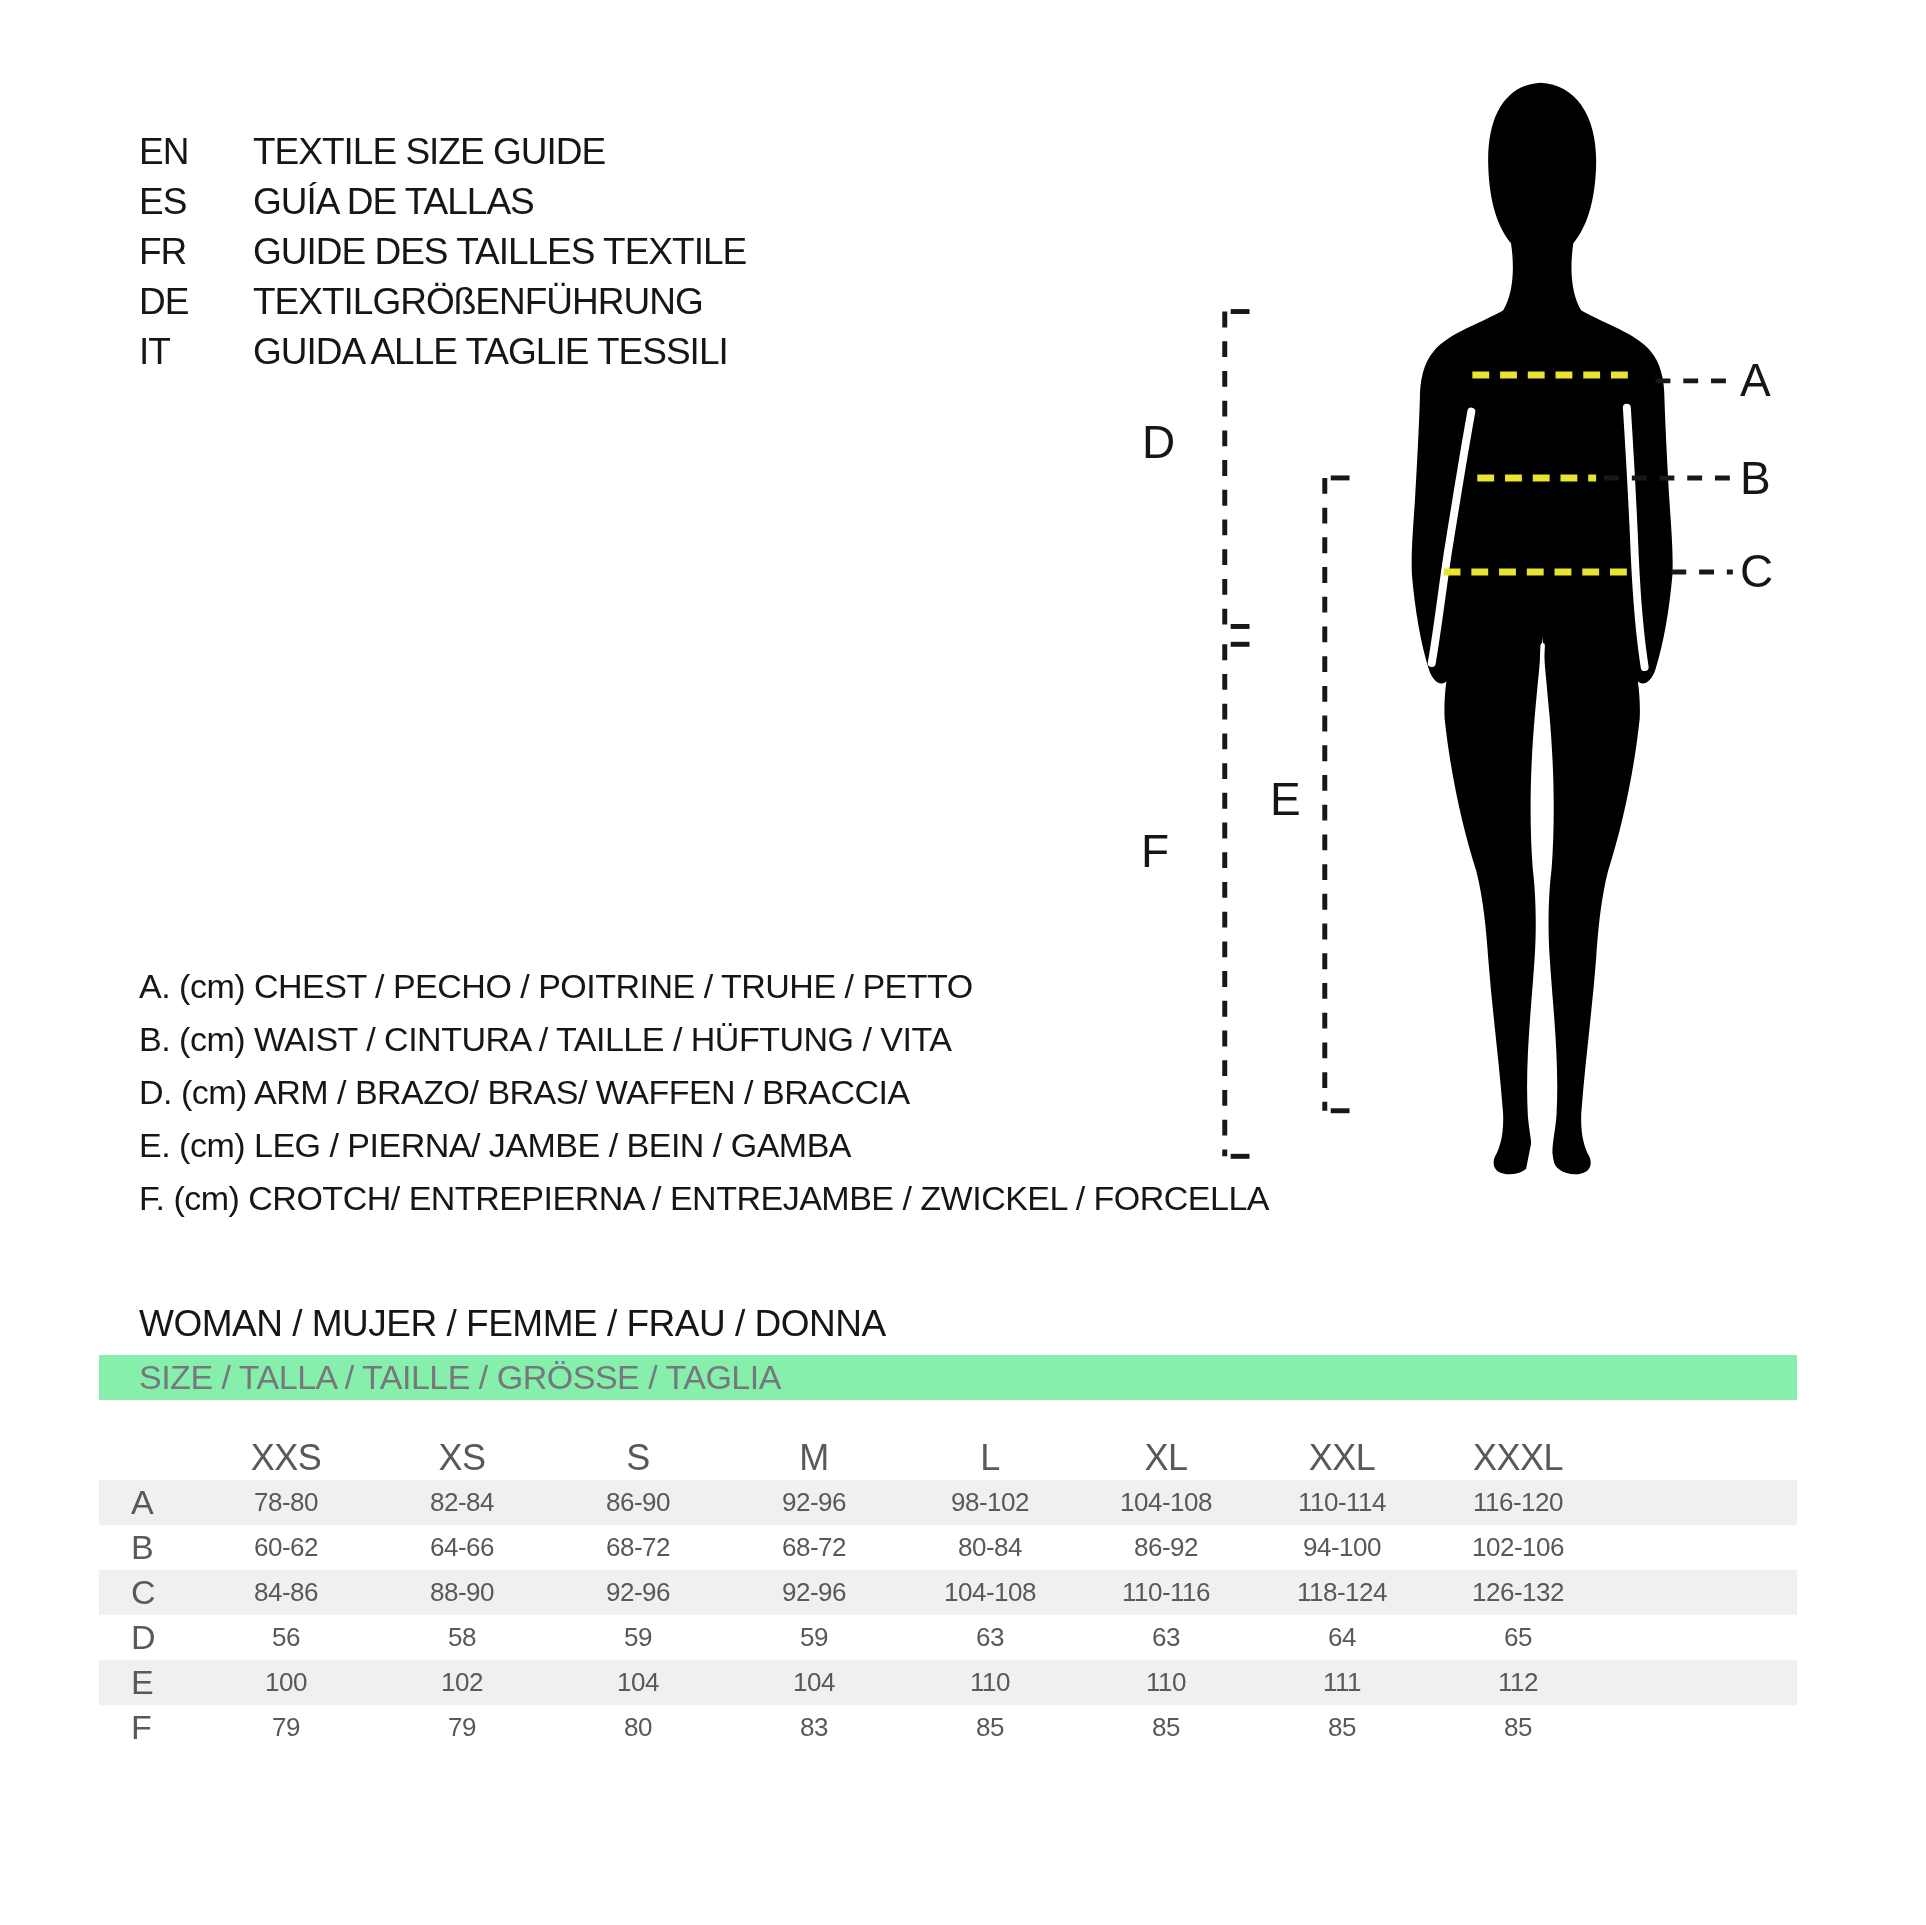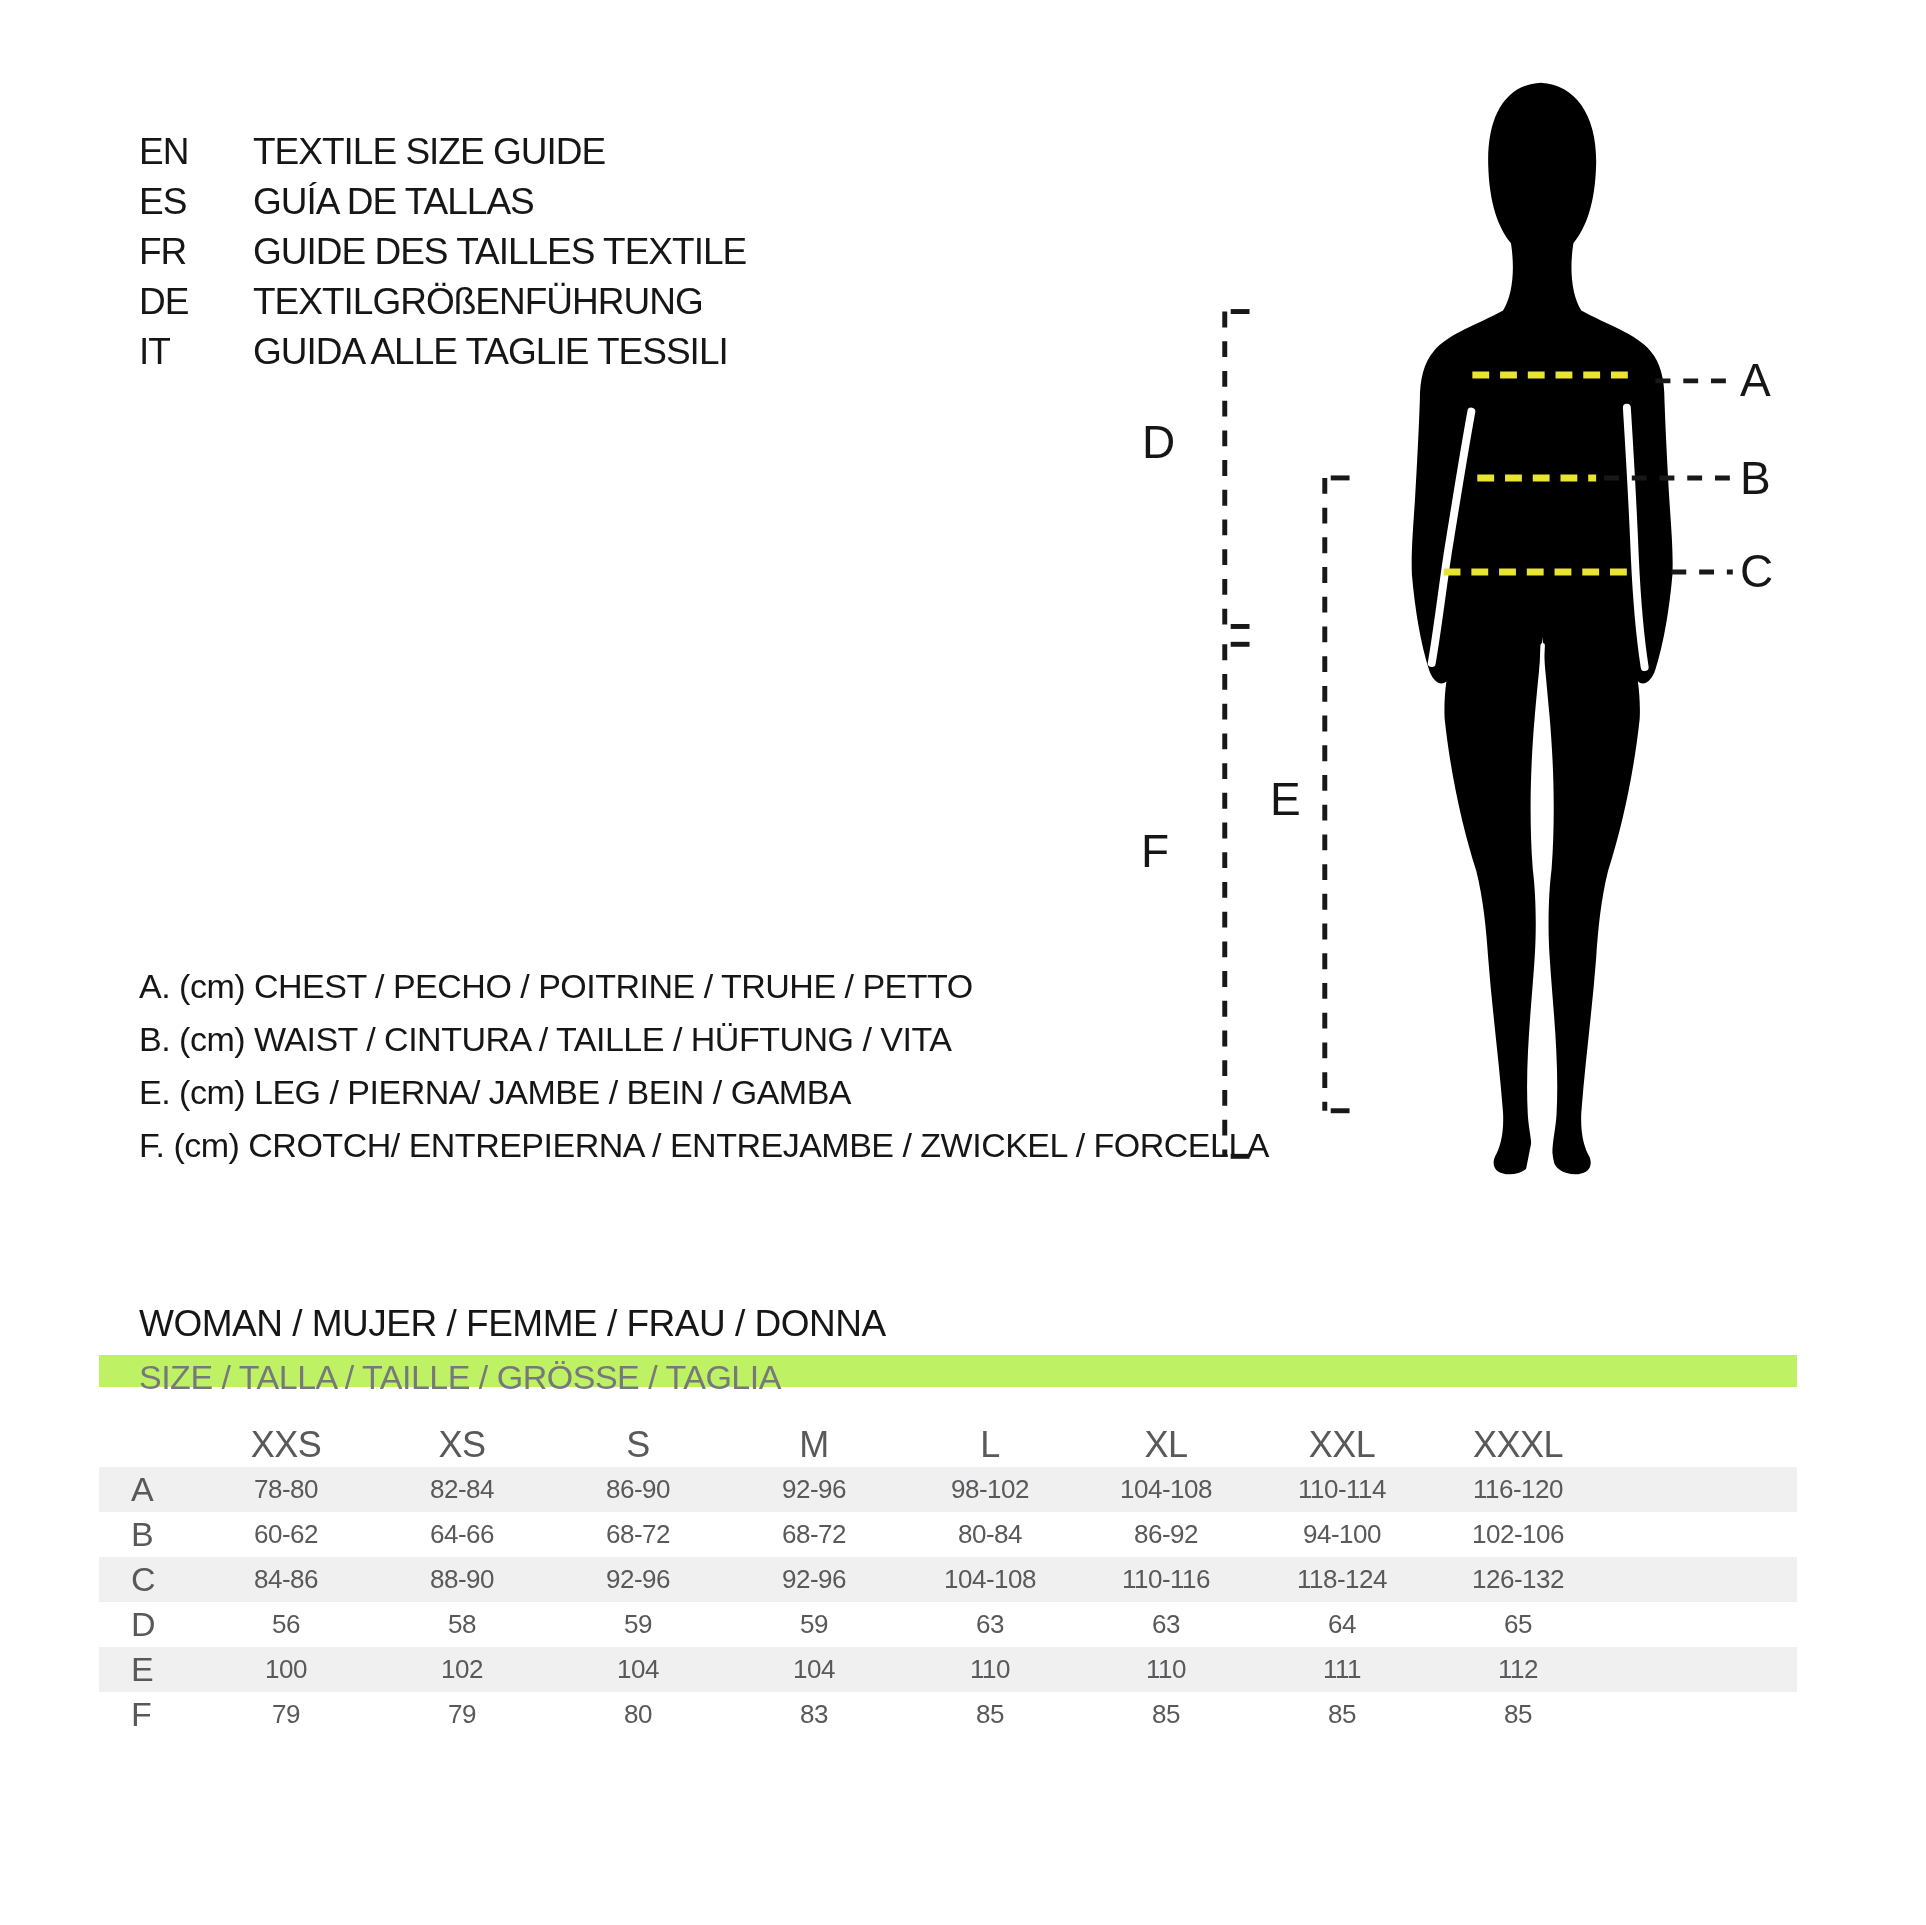--- a/index.html
+++ b/index.html
@@ -14,21 +14,21 @@
   
   .figure-svg{position:absolute;left:1089px;top:59px;width:838px;height:1129px;}
   .fig-label{position:absolute;font-size:46px;letter-spacing:-1px;color:#161616;line-height:53px;}
   
   .legend{position:absolute;left:139px;top:960px;}
   .legend-line{line-height:53px;font-size:34px;letter-spacing:-0.5px;font-weight:500;}
   
   .gender-heading{position:absolute;left:139px;top:1303px;font-size:37px;letter-spacing:-0.5px;font-weight:500;}
   
   .size-table{position:absolute;left:99px;top:1355px;width:1698px;}
-  .band{height:32px;line-height:45px;background:#bef264;color:#77787b;
+  .band{height:45px;line-height:45px;background:#86efac;color:#77787b;
         font-size:34px;letter-spacing:-0.5px;padding-left:40px;box-sizing:border-box;font-weight:500;}
   .trow{display:grid;grid-template-columns:99px repeat(8,176px) 1fr;height:45px;align-items:center;}
   .trow.hdr{height:44px;margin-top:36px;}
   .trow.stripe{background:#f0f0f1;}
   .tlabel{padding-left:32px;font-size:34px;color:#59595c;letter-spacing:-0.5px;}
   .tcell,.thcell{text-align:center;font-size:26px;color:#59595c;letter-spacing:-0.5px;}
   .thcell{font-size:36px;}
 </style>
 </head>
 <body>
@@ -132,20 +132,21 @@
 <div class="fig-label" style="left:1740px;top:354px;">A</div>
 <div class="fig-label" style="left:1740px;top:452px;">B</div>
 <div class="fig-label" style="left:1740px;top:545px;">C</div>
 <div class="fig-label" style="left:1142px;top:416px;">D</div>
 <div class="fig-label" style="left:1270px;top:773px;">E</div>
 <div class="fig-label" style="left:1141px;top:825px;">F</div>
 
 <div class="legend">
   <div class="legend-line">A. (cm) CHEST / PECHO / POITRINE / TRUHE / PETTO</div>
   <div class="legend-line">B. (cm) WAIST / CINTURA / TAILLE / HÜFTUNG / VITA</div>
+  <div class="legend-line">D. (cm) ARM / BRAZO/ BRAS/ WAFFEN / BRACCIA</div>
   <div class="legend-line">E. (cm) LEG / PIERNA/ JAMBE / BEIN / GAMBA</div>
   <div class="legend-line">F. (cm) CROTCH/ ENTREPIERNA / ENTREJAMBE / ZWICKEL / FORCELLA</div>
 </div>
 
 <div class="gender-heading">WOMAN / MUJER / FEMME / FRAU / DONNA</div>
 
 <div class="size-table">
   <div class="band">SIZE / TALLA / TAILLE / GRÖSSE / TAGLIA</div>
 
   <div class="trow hdr">

